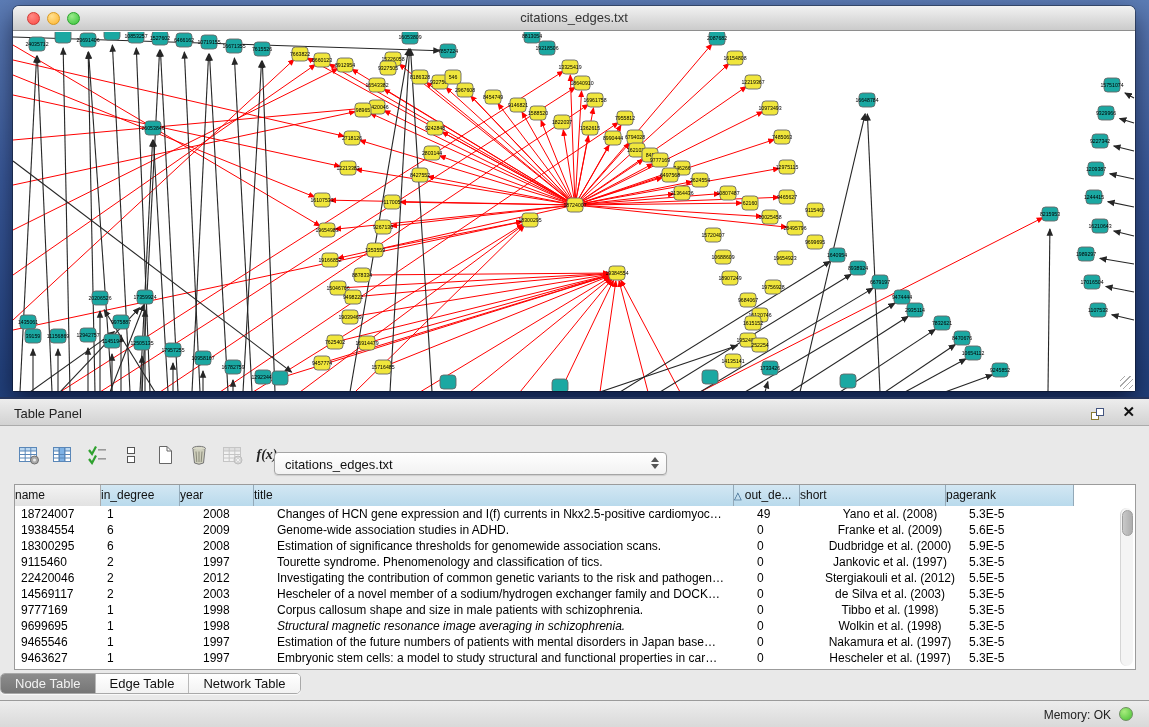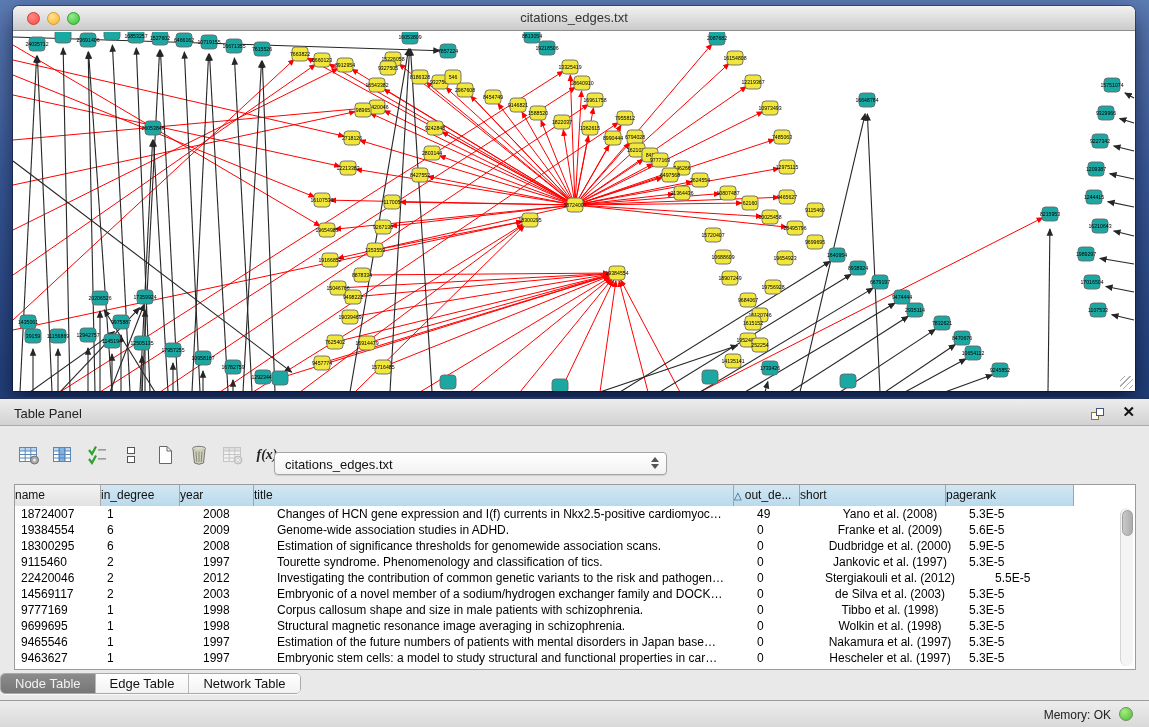--- a/index.html
+++ b/index.html
@@ -629,45 +629,45 @@
             <div class="td center" style="width: 146px;">Jankovic et al. (1997)</div>
             <div class="td" style="width: 128px;">5.3E-5</div>
           </div>
           <div class="tr">
             <div class="td" style="width: 86px;">22420046</div>
             <div class="td" style="width: 96px;">2</div>
             <div class="td" style="width: 74px;">2012</div>
             <div class="td" style="width: 480px;">Investigating the contribution of common genetic variants to the risk and pathogen…</div>
             <div class="td" style="width: 66px;">0</div>
             <div class="td center" style="width: 146px;">Stergiakouli et al. (2012)</div>
-            <div class="td" style="width: 128px; margin-left: 26px;">5.5E-5</div>
+            <div class="td" style="width: 128px;">5.5E-5</div>
           </div>
           <div class="tr">
             <div class="td" style="width: 86px;">14569117</div>
             <div class="td" style="width: 96px;">2</div>
             <div class="td" style="width: 74px;">2003</div>
-            <div class="td" style="width: 480px;">Embryonic of a novel member of a sodium/hydrogen exchanger family and DOCK…</div>
+            <div class="td" style="width: 480px;">Hescheler of a novel member of a sodium/hydrogen exchanger family and DOCK…</div>
             <div class="td" style="width: 66px;">0</div>
             <div class="td center" style="width: 146px;">de Silva et al. (2003)</div>
             <div class="td" style="width: 128px;">5.3E-5</div>
           </div>
           <div class="tr">
             <div class="td" style="width: 86px;">9777169</div>
             <div class="td" style="width: 96px;">1</div>
             <div class="td" style="width: 74px;">1998</div>
             <div class="td" style="width: 480px;">Corpus callosum shape and size in male patients with schizophrenia.</div>
             <div class="td" style="width: 66px;">0</div>
             <div class="td center" style="width: 146px;">Tibbo et al. (1998)</div>
             <div class="td" style="width: 128px;">5.3E-5</div>
           </div>
           <div class="tr">
             <div class="td" style="width: 86px;">9699695</div>
             <div class="td" style="width: 96px;">1</div>
             <div class="td" style="width: 74px;">1998</div>
-            <div class="td" style="width: 480px;">Structural magnetic resonance image averaging in schizophrenia.</div>
+            <div class="td" style="width: 480px; font-style: italic;">Structural magnetic resonance image averaging in schizophrenia.</div>
             <div class="td" style="width: 66px;">0</div>
             <div class="td center" style="width: 146px;">Wolkin et al. (1998)</div>
             <div class="td" style="width: 128px;">5.3E-5</div>
           </div>
           <div class="tr">
             <div class="td" style="width: 86px;">9465546</div>
             <div class="td" style="width: 96px;">1</div>
             <div class="td" style="width: 74px;">1997</div>
             <div class="td" style="width: 480px;">Estimation of the future numbers of patients with mental disorders in Japan base…</div>
             <div class="td" style="width: 66px;">0</div>

